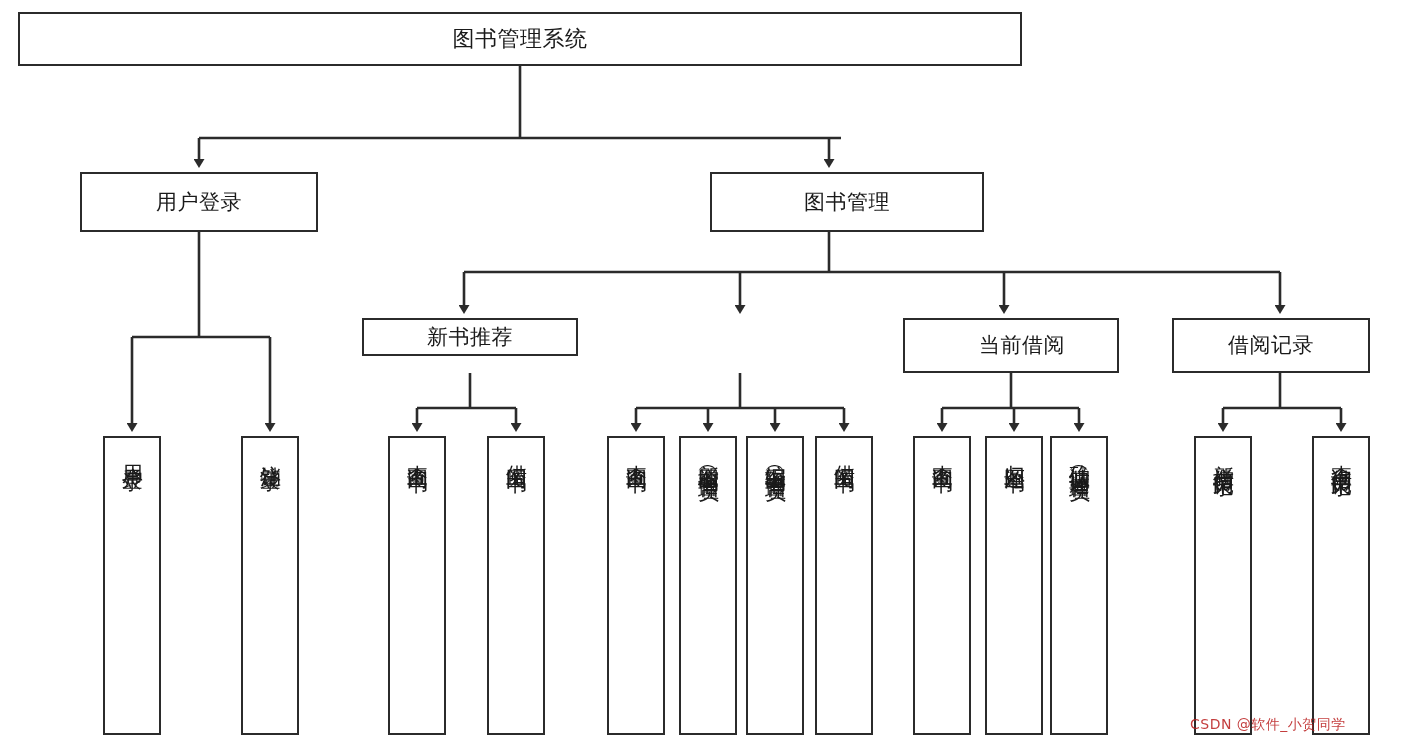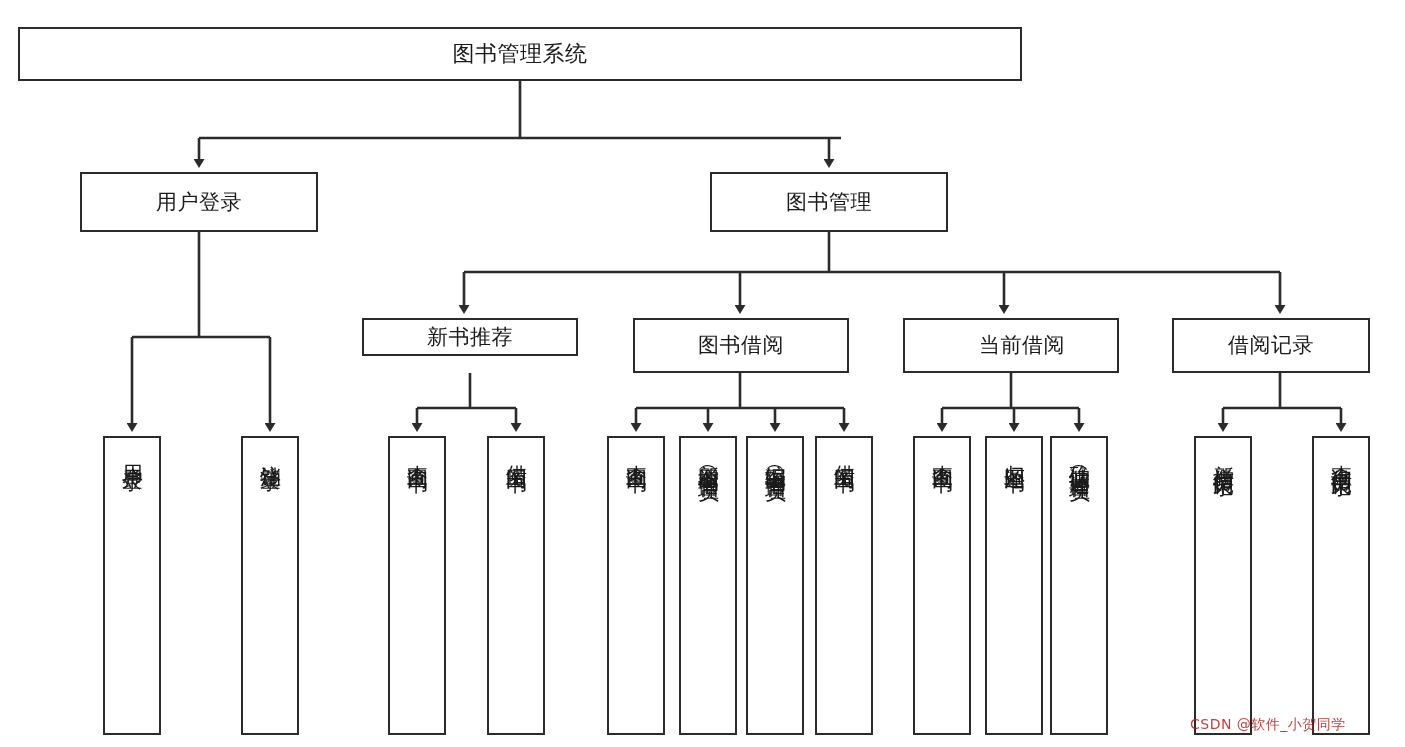--- a/index.html
+++ b/index.html
@@ -117,36 +117,33 @@
       <path d="M1014,408 L1014,424" marker-end="url(#arrow)"></path>
       <path d="M1079,408 L1079,424" marker-end="url(#arrow)"></path>
 
       <path d="M1280,373 L1280,408"></path>
       <path d="M1223,408 L1341,408"></path>
       <path d="M1223,408 L1223,424" marker-end="url(#arrow)"></path>
       <path d="M1341,408 L1341,424" marker-end="url(#arrow)"></path>
     </g>
   </svg>
 
-  <div class="node root horizontal" style="left:18px; top:27px; width:1004px; height:54px;">
+  <div class="node root horizontal" style="left:18px; top:12px; width:1004px; height:54px;">
     <span class="label">图书管理系统</span>
   </div>
 
   <div class="node horizontal" style="left:80px; top:172px; width:238px; height:60px;">
     <span class="label">用户登录</span>
   </div>
-  <div class="node horizontal" style="left:710px; top:172px; width:238px; height:60px;">
+  <div class="node horizontal" style="left:710px; top:172px; width:274px; height:60px;">
     <span class="label">图书管理</span>
   </div>
 
   <div class="node horizontal" style="left:362px; top:318px; width:216px; height:38px;">
     <span class="label">新书推荐</span>
-  </div>
-  <div class="node horizontal" style="left:633px; top:318px; width:216px; height:55px;">
-    <span class="label">图书借阅</span>
   </div>
   <div class="node horizontal" style="left:903px; top:318px; width:216px; height:55px;padding-left:22px;">
     <span class="label">当前借阅</span>
   </div>
   <div class="node horizontal" style="left:1172px; top:318px; width:198px; height:55px;">
     <span class="label">借阅记录</span>
   </div>
 
   <div class="node vertical" style="left:103px; top:436px; width:58px; height:299px;">
     <span class="label">用户登录</span>

